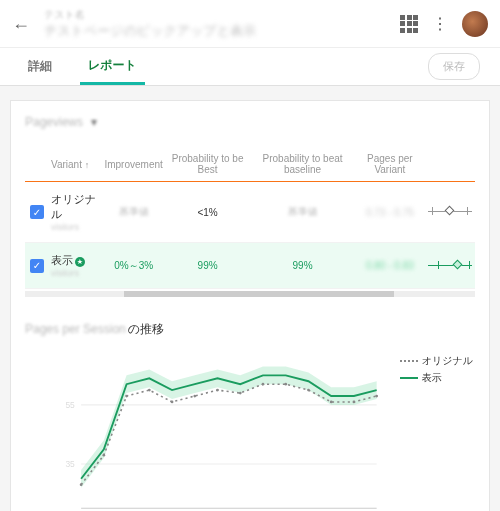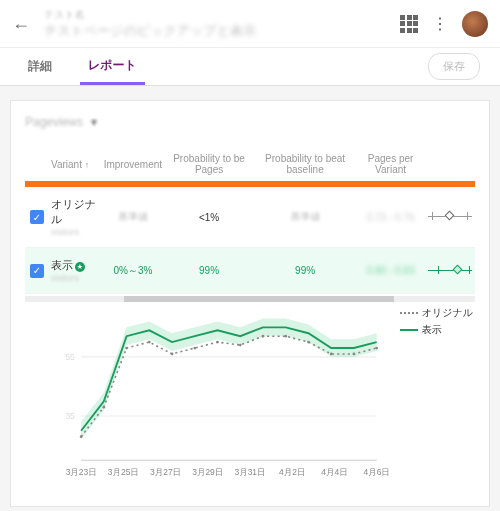--- a/index.html
+++ b/index.html
@@ -8,27 +8,27 @@
   .back-arrow { color: #666; font-size: 18px; cursor: pointer; margin-right: 14px; }
   .title-block { flex: 1; }
   .title-small { font-size: 10px; color: #bbb; filter: blur(1.5px); }
   .title-main { font-size: 13px; color: #bbb; filter: blur(2px); }
   .grid-icon { width: 18px; height: 18px; display: grid; grid-template: repeat(3,1fr)/repeat(3,1fr); gap:1.5px; margin-right: 14px; cursor: pointer; }
   .grid-icon span { background:#666; }
   .kebab { color:#555; font-size: 16px; margin-right:14px; cursor:pointer; }
   .avatar { width: 26px; height: 26px; border-radius:50%; background: radial-gradient(circle at 40% 40%, #c27b4f, #6a3520); }
   .subbar { background:#fff; display:flex; align-items:center; padding: 0 20px; border-bottom:1px solid #e0e0e0; height: 38px; }
   .tab { padding: 0 8px; height: 100%; display:flex; align-items:center; font-size:12px; color:#777; margin-right: 20px; cursor:pointer;font-weight:bold; }
-  .tab.active { color:#701a75; border-bottom: 3px solid #8b5cf6; }
+  .tab.active { color:#15803d; border-bottom: 3px solid #14b8a6; }
   .save-btn { margin-left:auto; padding: 5px 14px; color:#bbb; border:1px solid #ddd; border-radius:12px; font-size:11px; cursor:pointer; }
   .card { background:#fff; margin: 14px 10px; padding: 14px; border:1px solid #e5e5e5; }
   .metric-sel { display:flex; align-items:center; color:#bbb; filter: blur(1.8px); font-size:12px; margin-bottom: 18px; }
   .metric-sel .chev { margin-left:8px; filter:none; color:#777; }
   table { width:100%; border-collapse: collapse; font-size:10px; }
-  th { color:#999; font-weight:normal; text-align:center; padding: 6px 2px; border-bottom:6px solid #f97316; }
+  th { color:#999; font-weight:normal; text-align:center; padding: 6px 2px; border-bottom:1px solid #f97316; }
   th.left { text-align:left; }
   td { padding: 10px 2px; text-align:center; border-bottom:1px solid #f2f2f2; vertical-align:middle; }
   td.left { text-align:left; }
   .chk { width:14px; height:14px; background:#4285f4; border-radius:2px; display:inline-flex; align-items:center; justify-content:center; cursor:pointer; }
   .chk::after { content:"✓"; color:#fff; font-size:10px; }
   .variant-name { font-size:11px; color:#333; }
   .variant-sub { font-size:9px; color:#ccc; filter: blur(1.5px); }
   .baseline { font-size:10px; color:#bbb; filter: blur(1.5px); }
   .green-txt { color:#1a9c5f; font-weight:400; font-size:10px; }
   .val-blur { color:#ccc; filter: blur(2px); font-size:10px; }
@@ -90,21 +90,21 @@
     <span>Pageviews</span>
     <span class="chev">▾</span>
   </div>
 
   <table>
     <thead>
       <tr>
         <th style="width:24px"></th>
         <th class="left"><span>Variant</span> <span class="sort-arrow">↑</span></th>
         <th>Improvement</th>
-        <th>Probability to be Pages</th>
+        <th>Probability to be Best</th>
         <th>Probability to beat baseline</th>
         <th>Pages per Variant</th>
         <th style="width:50px"></th>
       </tr>
     </thead>
     <tbody>
       <tr>
         <td><span class="chk"></span></td>
         <td class="left">
           <div class="variant-name">オリジナル</div>
@@ -141,20 +141,23 @@
             <span class="bp-diamond" style="left:26px"></span>
           </span>
         </td>
       </tr>
     </tbody>
   </table>
   <div class="scrollbar">
       <div class="scrollbar-thumb"></div>
     </div>
 
+  <div class="chart-title">
+    <span class="bl">Pages per Session</span><span>の推移</span>
+  </div>
 
   <div class="chart-wrap">
     <div class="legend">
       <div class="leg-item">
           <div class="leg-sw leg-dash"></div>
           <span>オリジナル</span>
         </div>
       <div class="leg-item">
           <div class="leg-sw leg-solid-g"></div>
           <span>表示</span>

